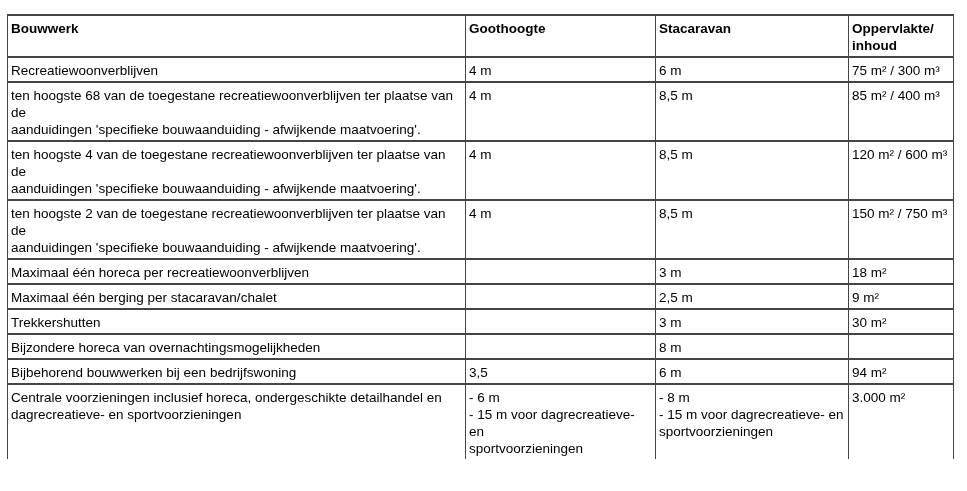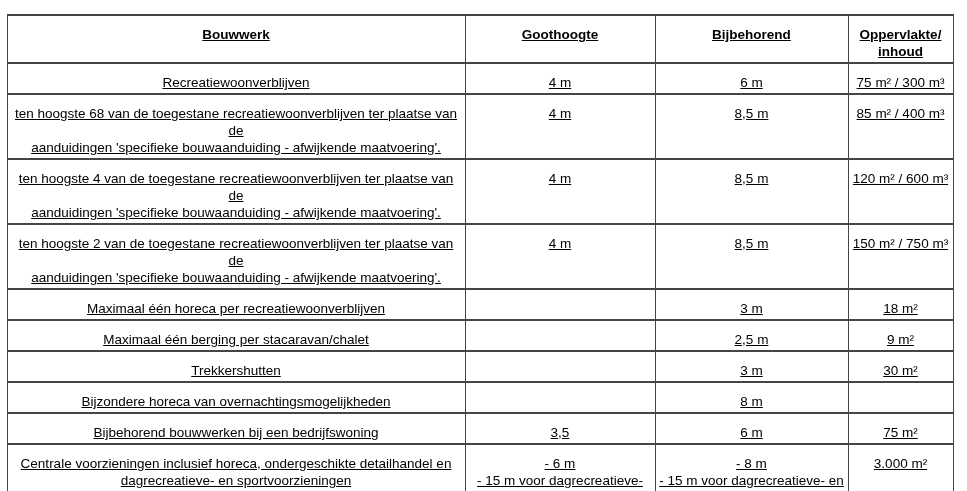--- a/index.html
+++ b/index.html
@@ -36,28 +36,27 @@
   col.c0 { width: 458px; }
   col.c1 { width: 190px; }
   col.c2 { width: 193px; }
   col.c3 { width: 105px; }
   th, td {
     border-left: 1px solid var(--border);
     border-right: 1px solid var(--border);
     border-top: 2px solid var(--border);
     border-bottom: 2px solid var(--border);
     vertical-align: top;
-    text-align: center;
-    padding: 10px 4px 2px 3px;
+    text-align: left;
+    padding: 4px 4px 2px 3px;
     font-size: 13.5px;
     line-height: 17px;
     white-space: pre-line;
     overflow: hidden;
     color: var(--text);
-    text-decoration: underline;
   }
   th { font-weight: bold; }
   
   tbody tr:last-child td { border-bottom: none; }
   td sup {
     font-size: 10px;
     line-height: 0;
     vertical-align: baseline;
     position: relative;
     top: -5px;
@@ -71,21 +70,21 @@
     <colgroup>
       <col class="c0">
         <col class="c1">
         <col class="c2">
         <col class="c3">
     </colgroup>
     <thead>
       <tr>
           <th>Bouwwerk</th>
           <th>Goothoogte</th>
-          <th>Bijbehorend</th>
+          <th>Stacaravan</th>
           <th>Oppervlakte/
 inhoud</th>
         </tr>
     </thead>
     <tbody>
         <tr>
           <td>Recreatiewoonverblijven</td>
           <td>4 m</td>
           <td>6 m</td>
           <td>75 m² / 300 m³</td>
@@ -132,21 +131,21 @@
         <tr>
           <td>Bijzondere horeca van overnachtingsmogelijkheden</td>
           <td></td>
           <td>8 m</td>
           <td></td>
         </tr>
         <tr>
           <td>Bijbehorend bouwwerken bij een bedrijfswoning</td>
           <td>3,5</td>
           <td>6 m</td>
-          <td>75 m²</td>
+          <td>94 m²</td>
         </tr>
         <tr>
           <td>Centrale voorzieningen inclusief horeca, ondergeschikte detailhandel en
 dagrecreatieve- en sportvoorzieningen</td>
           <td>- 6 m
 - 15 m voor dagrecreatieve- en
 sportvoorzieningen</td>
           <td>- 8 m
 - 15 m voor dagrecreatieve- en
 sportvoorzieningen</td>

